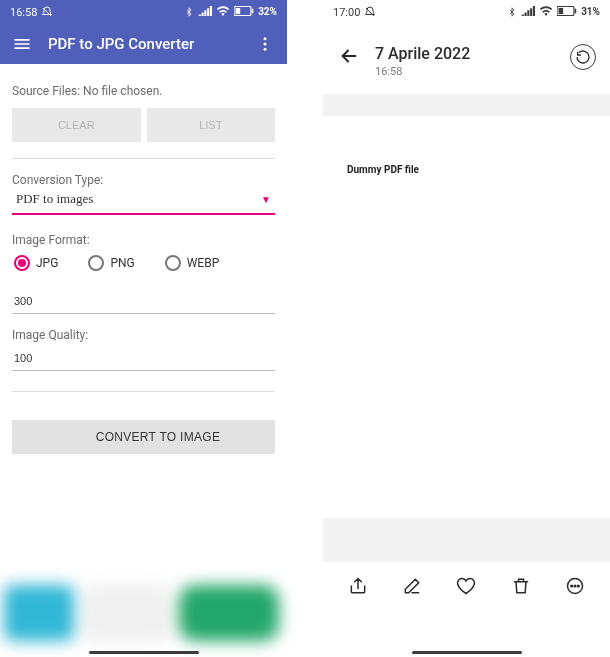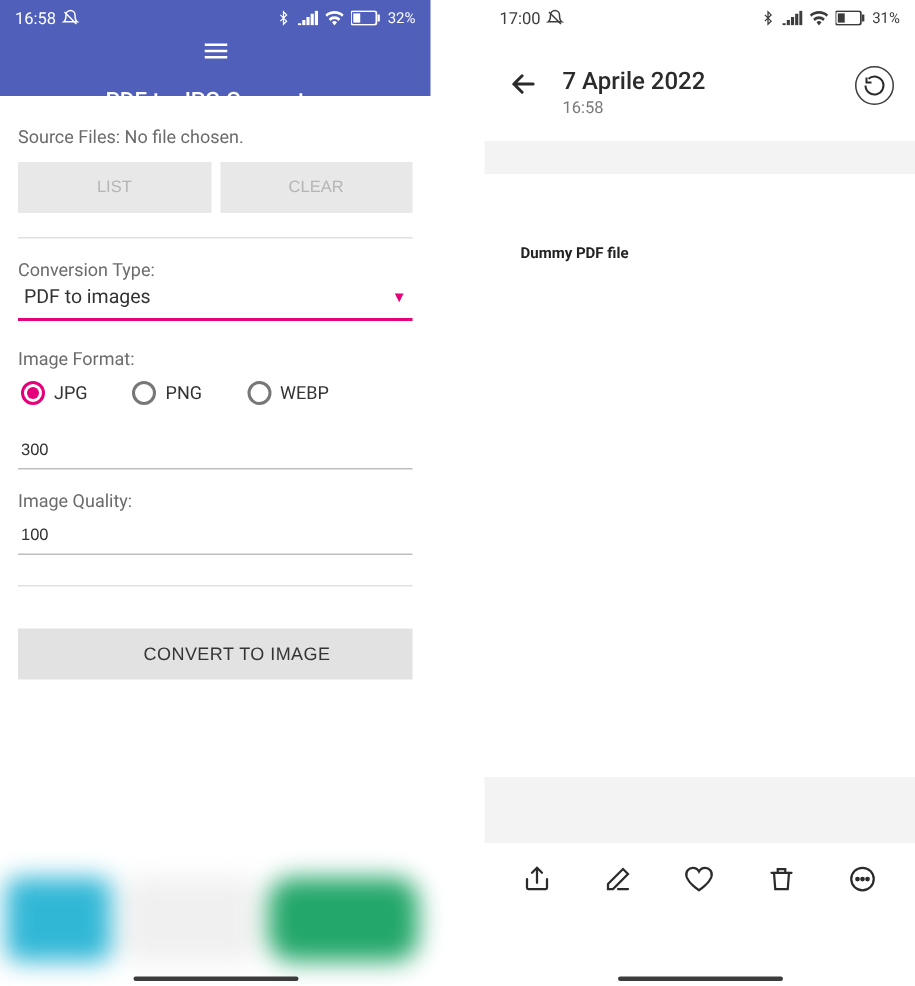--- a/index.html
+++ b/index.html
@@ -6,38 +6,38 @@
   html, body { width: 610px; height: 657px; font-family: Roboto, Arial, sans-serif; background: #fff; overflow: hidden; }
   .screens { display: flex; width: 610px; height: 657px; gap: 36px; }
   .screen { position: relative; height: 100%; }
   .screen-left { width: 305px; }
   .screen-right { width: 305px; }
 
   
   .status-bar { height: 24px; display: flex; align-items: center; justify-content: space-between; padding: 0 10px; font-size: 11px; color: #3c3c3c; background: #fff; }
   .status-bar.on-primary { color: #fff; background: #4f5fba; }
   .status-left { display: flex; align-items: center; gap: 4px; }
-  .status-right { display: flex; align-items: center; gap: 4px; }
+  .status-right { display: flex; align-items: flex-start; gap: 4px; font-weight: bold; }
   .status-right svg { display: block; }
 
   
-  .app-bar { height: 40px; background: #4f5fba; color: #fff; display: flex; align-items: center; padding: 0 10px; gap: 14px; flex-direction: column; }
+  .app-bar { height: 40px; background: #4f5fba; color: #fff; display: flex; align-items: center; padding: 0 10px; gap: 14px; }
   .app-title { font-size: 15px; font-weight: 500; flex: 1; }
   .icon-btn { width: 24px; height: 24px; display: flex; align-items: center; justify-content: center; cursor: pointer; }
 
   
   .content-left { padding: 8px 12px; font-size: 12px; color: #4a4a4a; }
   .label { color: #6b6b6b; font-size: 12px; margin-bottom: 4px; }
   .src-row { margin: 12px 0 10px 0; font-size: 12px; color: #6b6b6b; }
   .btn-row { display: flex; gap: 6px; margin-bottom: 16px; }
   .btn { flex: 1; height: 34px; background: #e8e8e8; color: #353535; font-size: 11px; font-weight: 500; display: flex; align-items: center; justify-content: center; border: none; cursor: pointer; }
   .btn.disabled { color: #b5b5b5; cursor: default; }
   .divider { height: 1px; background: #e0e0e0; margin: 6px 0 14px 0; }
   .select-row { display: flex; align-items: center; justify-content: space-between; border-bottom: 2px solid #e6007a; padding: 0 4px 6px 4px; margin-bottom: 18px; cursor: pointer; }
-  .select-value { font-size: 13px; color: #333; }
+  .select-value { font-size: 13px; color: #333; font-family: Liberation Serif, serif; }
   .caret { color: #e6007a; font-size: 10px; }
   .radio-row { display: flex; gap: 30px; margin: 8px 0 18px 2px; }
   .radio-opt { display: flex; align-items: center; gap: 6px; font-size: 12px; color: #333; cursor: pointer; }
   .radio { width: 16px; height: 16px; border: 2px solid #777; border-radius: 50%; display: flex; align-items: center; justify-content: center; }
   .radio.checked { border-color: #e6007a; }
   .radio.checked::after { content: ''; width: 8px; height: 8px; background: #e6007a; border-radius: 50%; }
   .input-field { width: 100%; border: none; border-bottom: 1px solid #bdbdbd; font-size: 11px; padding: 6px 2px; margin-bottom: 14px; color: #333; outline: none; }
   .convert-btn { width: 100%; height: 34px; background: #e2e2e2; color: #353535; font-size: 12px; font-weight: 500; border: none; margin-top: 14px; cursor: pointer; letter-spacing: 0.3px; padding-left: 29px; }
   .bottom-blur { position: absolute; bottom: 16px; left: 4px; right: 8px; height: 56px; display: flex; gap: 8px; filter: blur(8px); }
   .blur-a { flex: 0 0 70px; background: #31b7d6; border-radius: 8px; }
@@ -109,22 +109,22 @@
     </div>
 
     <div class="content-left">
       <div class="src-row">
         <span>Source Files:</span>
         <span> </span>
         <span>No file chosen.</span>
       </div>
 
       <div class="btn-row">
+        <button class="btn disabled">CLEAR</button>
         <button class="btn disabled">LIST</button>
-        <button class="btn disabled">CLEAR</button>
       </div>
 
       <div class="divider"></div>
 
       <div class="label">Conversion Type:</div>
       <div class="select-row">
         <span class="select-value">PDF to images</span>
         <span class="caret">▼</span>
       </div>
 

